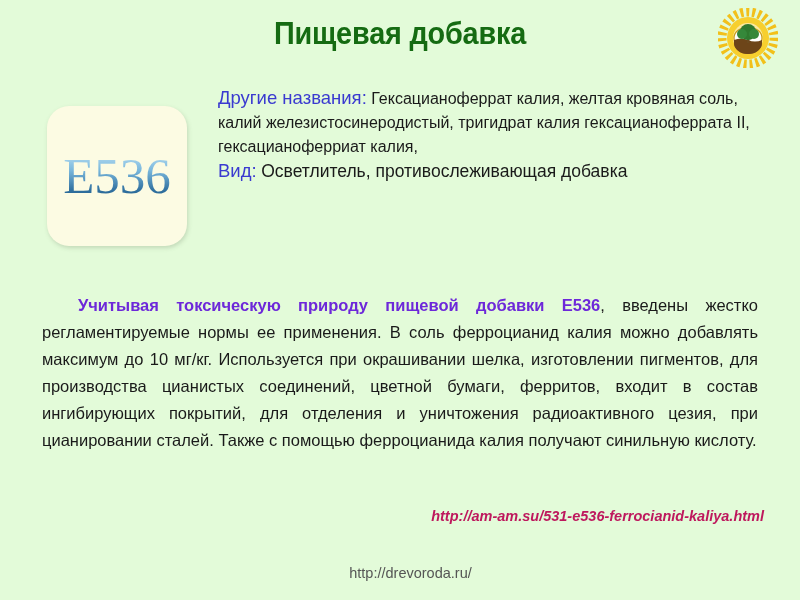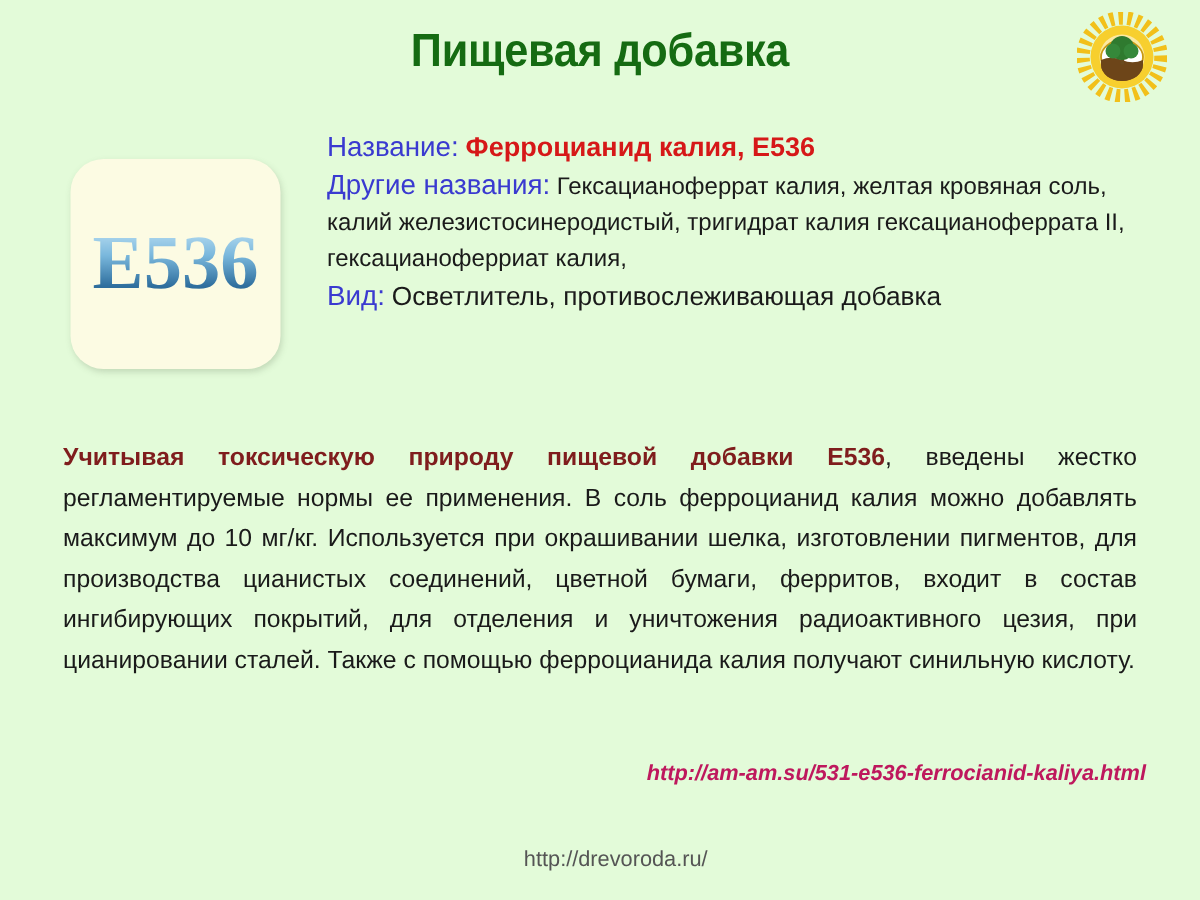--- a/index.html
+++ b/index.html
@@ -63,21 +63,20 @@
   #e-badge-label {
     font-family: "Liberation Serif", serif;
     font-size: 51px;
     line-height: 1;
     background: linear-gradient(180deg,#bfe2f4 0%,#79b7dc 38%,#2f6f9e 78%,#1f5b86 100%);
     -webkit-background-clip: text;
     background-clip: text;
     color: transparent;
     -webkit-text-fill-color: transparent;
     letter-spacing: 0px;
-    font-weight: bold;
   }
 
   #facts {
     position: absolute;
     left: 218px;
     top: 8px;
     right: 20px;
   }
   .fact-line {
     color: #1a1a1a;
@@ -113,22 +112,23 @@
     position: absolute;
     left: 42px;
     top: 292px;
     width: 716px;
     text-align: justify;
     font-size: 16.5px;
     line-height: 27px;
     color: #1a1a1a;
   }
   #paragraph-lead {
-    color: #7f1d1d;
-    font-weight: bold;
+    color: #6d28d9;
+    font-weight: bold;
+    margin-left: 36px;
   }
 
   
   #source-link {
     position: absolute;
     left: 0;
     right: 36px;
     top: 508px;
     text-align: right;
     font-style: italic;
@@ -172,24 +172,20 @@
 </div>
 
 <div id="info-area">
 
   <div id="e-badge">
     <span id="e-badge-label">E536</span>
   </div>
 
   <div id="facts">
 
-    <div class="fact-line">
-      <span class="fact-label">Название:</span>
-      <span class="fact-value-red">Ферроцианид калия, E536</span>
-    </div>
 
     <div class="fact-block">
       <span class="fact-label">Другие названия:</span>
       <span class="fact-value-small">Гексацианоферрат калия, желтая кровяная соль, калий железистосинеродистый, тригидрат калия гексацианоферрата II, гексацианоферриат калия,</span>
     </div>
 
 
     <div class="fact-line">
       <span class="fact-label">Вид:</span>
       <span class="fact-value-plain">Осветлитель, противослеживающая добавка</span>

